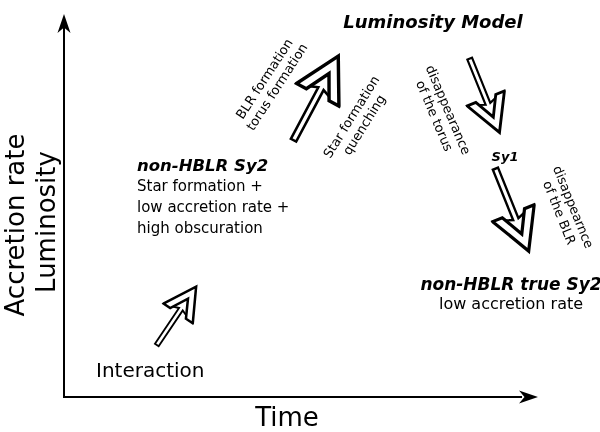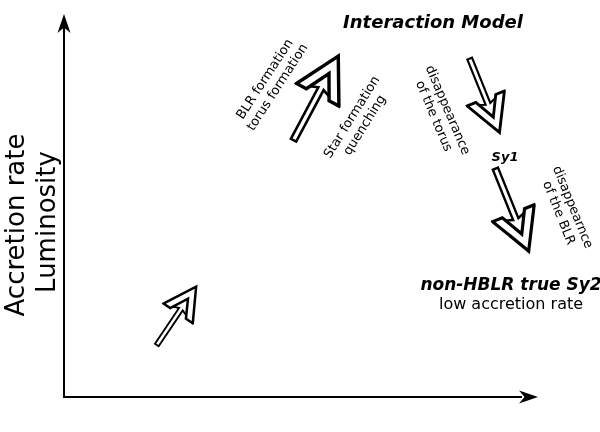--- a/index.html
+++ b/index.html
@@ -64,23 +64,24 @@
 
   <svg class="abs" width="600" height="432" viewBox="0 0 600 432" style="left:0;top:0">
     <line x1="64" y1="396" x2="64" y2="26" stroke="#000" stroke-width="2"></line>
     <path d="M64,14 L57.5,33 L64,27.5 L70.5,33 Z" fill="#000"></path>
     <line x1="63" y1="397" x2="522" y2="397" stroke="#000" stroke-width="2"></line>
     <path d="M538,397 L519,390.5 L524.5,397 L519,403.5 Z" fill="#000"></path>
   </svg>
 
   <div class="axis-label vert" style="left:15px; top:225px">Accretion rate</div>
   <div class="axis-label vert" style="left:46px; top:222px">Luminosity</div>
+  <div class="axis-label horiz" style="left:287px; top:417px">Time</div>
 
   <div class="title">
-    <div>Interaction Model</div>
+    <div>Luminosity Model</div>
   </div>
 
   <div class="arrow" style="left:139px; top:296px; transform:rotate(-56deg)">
     <svg width="76" height="38" viewBox="0 0 120 60">
         <use href="#sketch-arrow"></use>
       </svg>
   </div>
   <div class="arrow" style="left:265px; top:71px; transform:rotate(-62deg)">
     <svg width="103" height="52" viewBox="0 0 120 60">
         <use href="#sketch-arrow"></use>
@@ -107,22 +108,27 @@
   </div>
   <div class="rlabel" style="--r:67deg; left:441px; top:113px">
     <div>disappearance</div>
     <div>of the torus</div>
   </div>
   <div class="rlabel" style="--r:68deg; left:566px; top:210px">
     <div>disappearnce</div>
     <div>of the BLR</div>
   </div>
 
+  <div class="interaction-label">Interaction</div>
 
   <div class="nonhblr">
+    <div class="stage-name">non-HBLR Sy2</div>
+    <div class="stage-desc">Star formation +</div>
+    <div class="stage-desc">low accretion rate +</div>
+    <div class="stage-desc">high obscuration</div>
   </div>
 
   <div class="sy1-label">Sy1</div>
 
   <div class="true-sy2">
     <div class="stage-name">non-HBLR true Sy2</div>
     <div class="stage-desc">low accretion rate</div>
   </div>
 
 </div>

